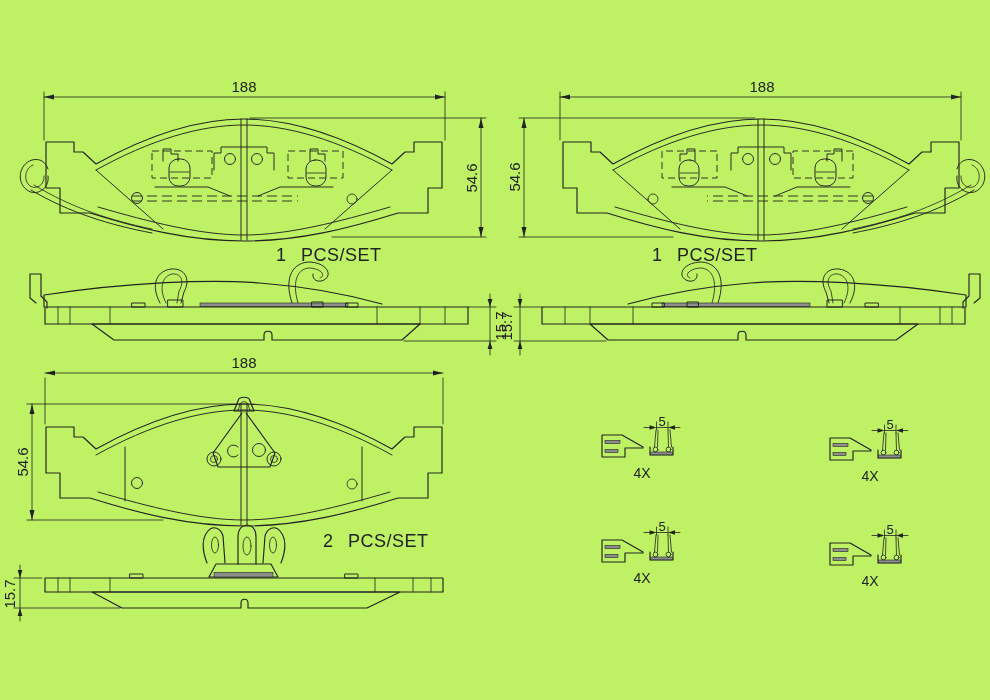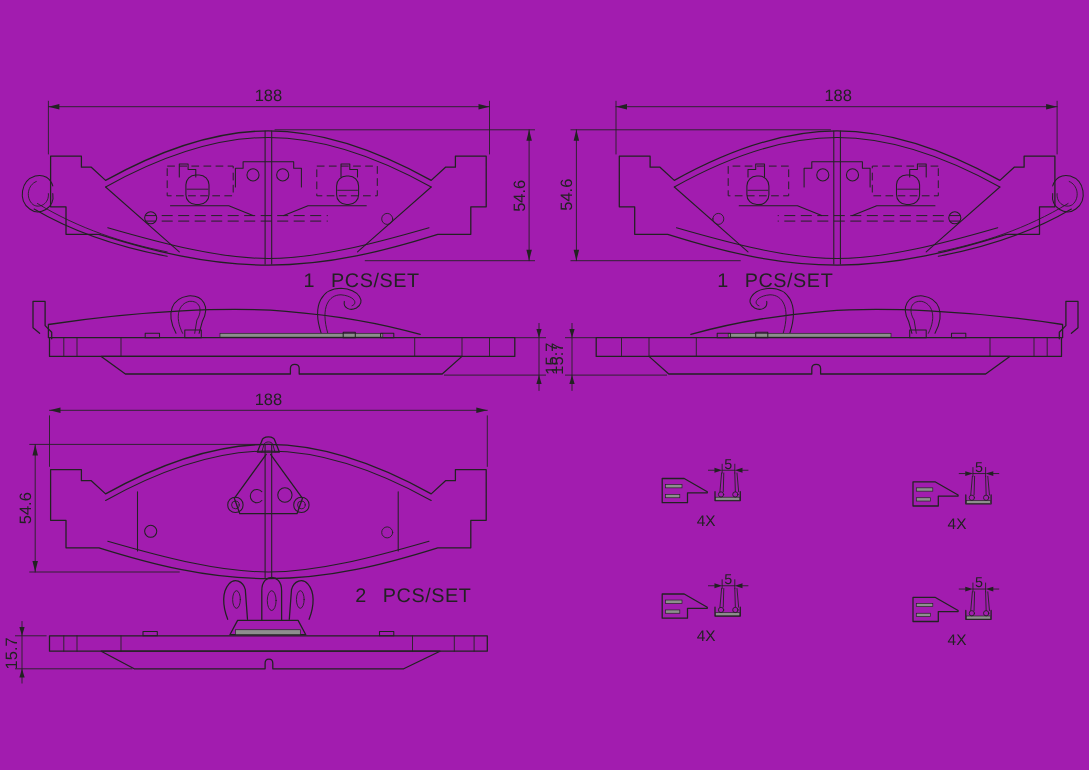--- a/index.html
+++ b/index.html
@@ -1,16 +1,16 @@
 <!DOCTYPE html>
 <html><head>
 <meta charset="utf-8">
 <style>
   html,body{margin:0;padding:0;background:#ffffff;}
-  .sheet{position:relative;width:990px;height:700px;background:#a21caf;overflow:hidden;}
+  .sheet{position:relative;width:990px;height:700px;background:#bef264;overflow:hidden;}
   svg{display:block;}
   svg text{font-family:"Liberation Sans","DejaVu Sans",sans-serif;fill:#222;}
   .ln{fill:none;stroke:#222;stroke-width:1.15;stroke-linejoin:round;stroke-linecap:round;}
   .md{fill:none;stroke:#222;stroke-width:0.95;stroke-linejoin:round;stroke-linecap:round;}
   .tn{fill:none;stroke:#222;stroke-width:0.8;stroke-linejoin:round;stroke-linecap:round;}
   .dsh{fill:none;stroke:#222;stroke-width:0.9;stroke-dasharray:7 4;}
   .dsh2{fill:none;stroke:#222;stroke-width:0.9;stroke-dasharray:10 5;}
   .ar{fill:#222;stroke:none;}
   .gry{fill:#8e8e8e;stroke:#222;stroke-width:0.6;}
   .t15{font-size:15px;}

